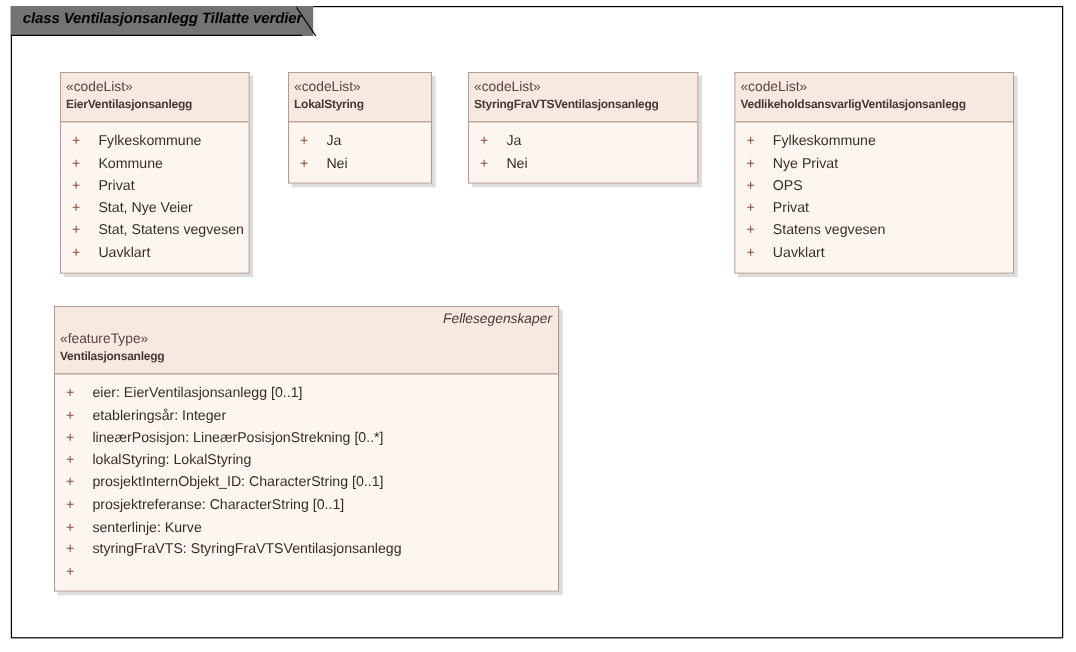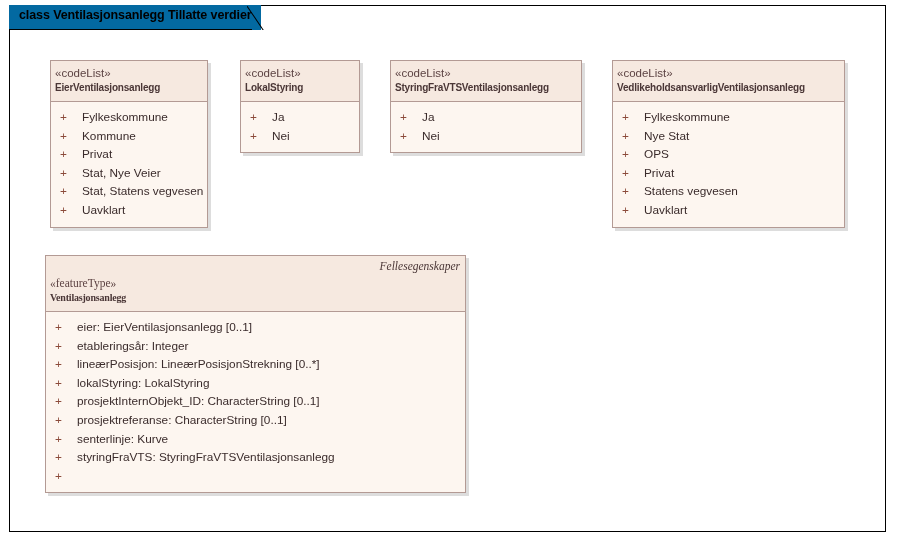--- a/index.html
+++ b/index.html
@@ -34,23 +34,24 @@
     top: 5px;
     height: 25px;
     box-sizing: border-box;
     background: #ffffff;
     z-index: 5;
   }
   #diagram-title-tab .tab-shape {
     position: relative;
     height: 25px;
     width: 252px;
-    background: #0369a1;
+    background: #737373;
     border-right: none;
     box-sizing: border-box;
+    font-style: italic;
   }
   #diagram-title-tab .tab-border-bottom {
     position: absolute;
     left: 0;
     bottom: 0;
     width: 243px;
     height: 1px;
     background: #000000;
   }
   #diagram-title-tab .tab-border-diag {
@@ -141,21 +142,20 @@
     flex: 0 0 22px;
     font-size: 11.8px;
   }
   .uml-attr .attr-text {
     color: #3a2b2b;
   }
 
   
   .uml-header.with-package {
     padding-top: 20px;
-    font-family: Liberation Serif, serif;
   }
 </style>
 </head>
 <body>
 
 <div id="diagram-frame"></div>
 
 <div id="diagram-title-tab">
   <div class="tab-shape">
     <div class="tab-border-bottom"></div>
@@ -236,21 +236,21 @@
     <div class="uml-stereotype">«codeList»</div>
     <div class="uml-classname">VedlikeholdsansvarligVentilasjonsanlegg</div>
   </div>
   <div class="uml-body">
     <div class="uml-attr">
       <span class="vis">+</span>
       <span class="attr-text">Fylkeskommune</span>
     </div>
     <div class="uml-attr">
       <span class="vis">+</span>
-      <span class="attr-text">Nye Stat</span>
+      <span class="attr-text">Nye Privat</span>
     </div>
     <div class="uml-attr">
       <span class="vis">+</span>
       <span class="attr-text">OPS</span>
     </div>
     <div class="uml-attr">
       <span class="vis">+</span>
       <span class="attr-text">Privat</span>
     </div>
     <div class="uml-attr">

